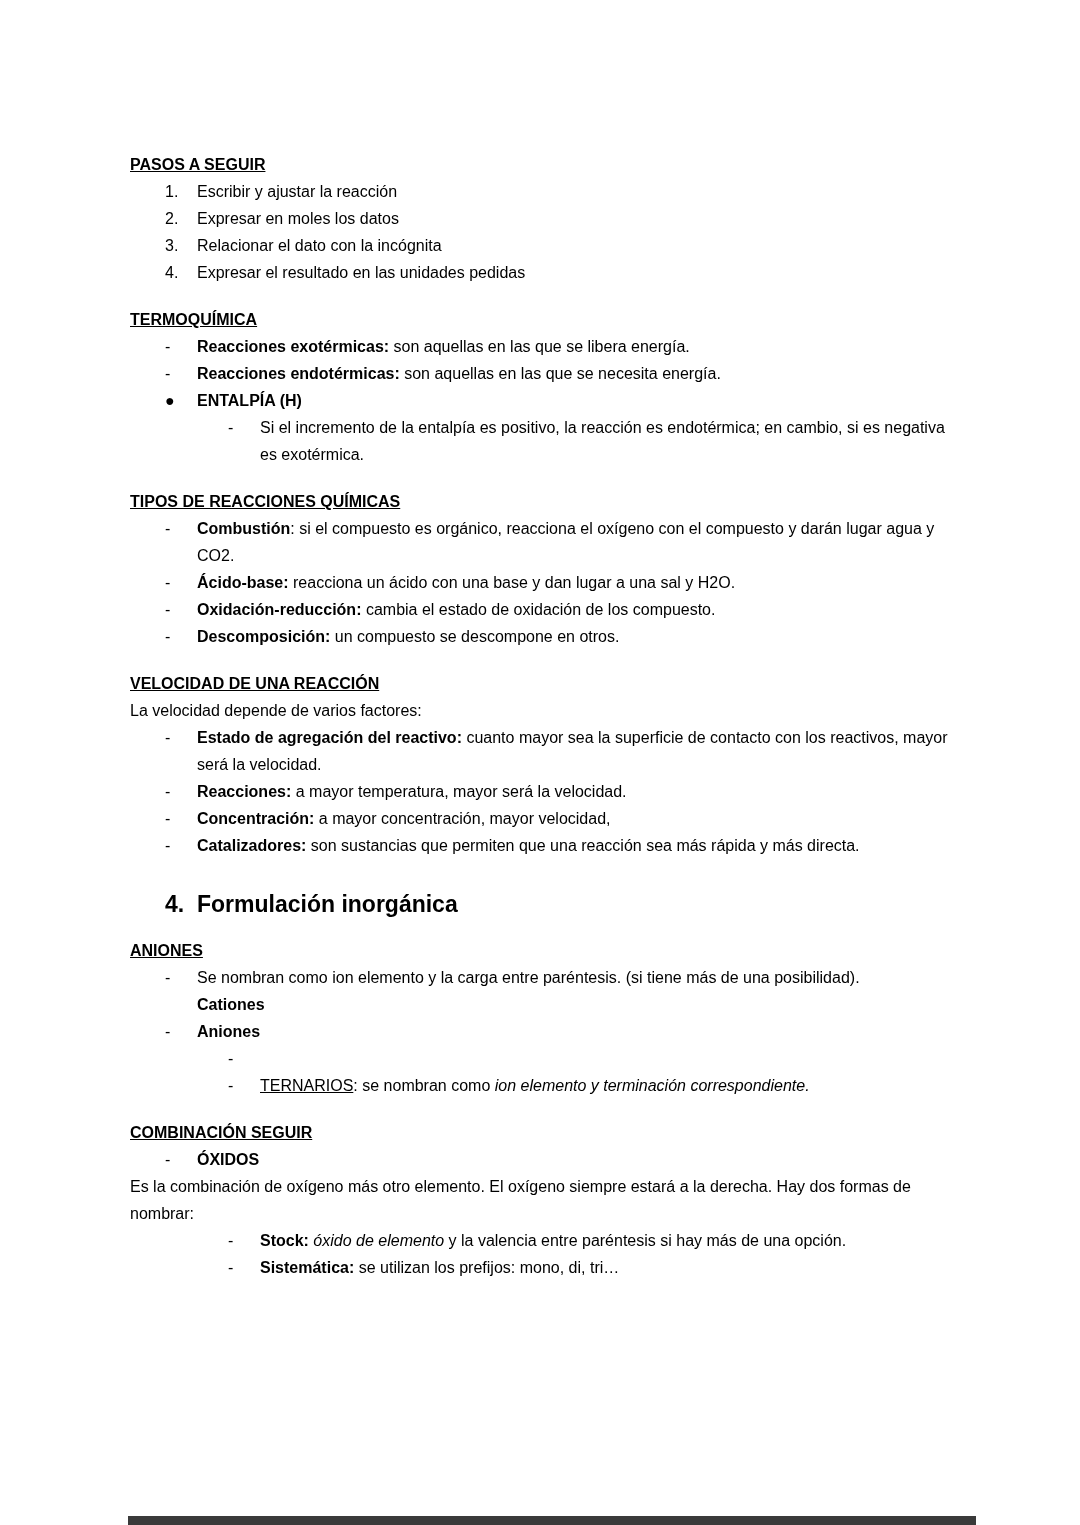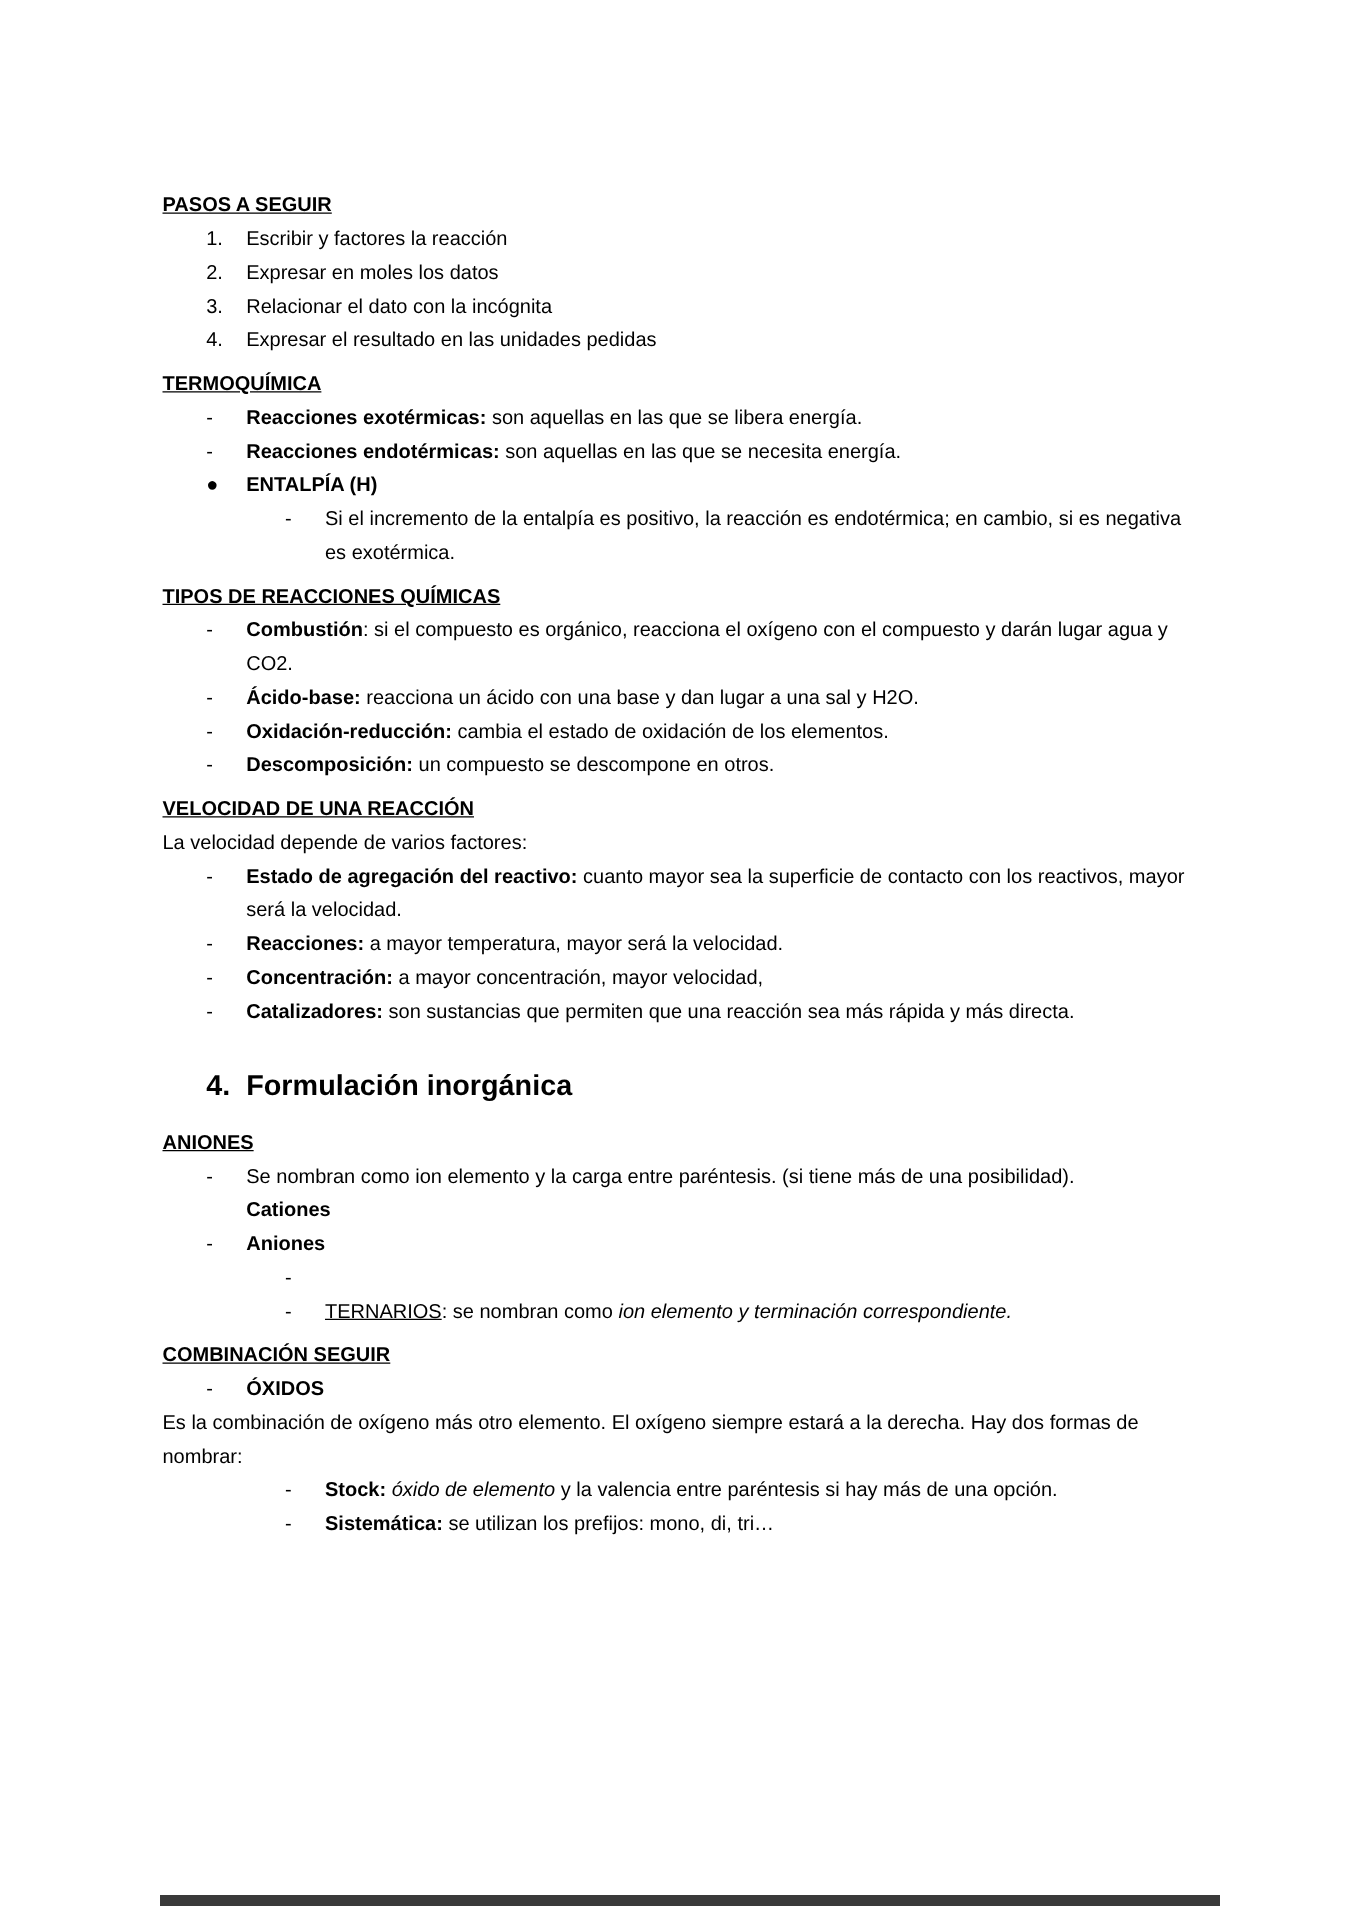--- a/index.html
+++ b/index.html
@@ -9,21 +9,21 @@
     height: 1525px;
     background: #ffffff;
     color: #000000;
     font-family: "Liberation Sans", sans-serif;
     font-size: 16px;
     line-height: 27px;
   }
   .page { position: relative; width: 1080px; height: 1525px; overflow: hidden; background: #ffffff; }
   .content { padding: 151px 130px 0 130px; }
 
-  .block-heading { margin-top: 8px; }
+  .block-heading { margin-top: 20px; }
   .block-heading:first-child { margin-top: 0; }
   .block-paragraph { margin: 0; }
 
   .block-h2 {
     display: flex;
     padding-left: 35px;
     margin-top: 26px;
     font-size: 23px;
     line-height: 38px;
     font-weight: 700;
@@ -54,21 +54,21 @@
 </head>
 <body>
 
 <div class="page">
   <div class="content">
       <div class="block-heading"><span class="b u">PASOS A SEGUIR</span></div>
       <div class="block-list">
         <div class="list-item level-1">
           <span class="marker">1.</span>
           <div class="item-body">
-            <div class="line"><span class="">Escribir y factores la reacción</span></div>
+            <div class="line"><span class="">Escribir y ajustar la reacción</span></div>
           </div>
         </div>
         <div class="list-item level-1">
           <span class="marker">2.</span>
           <div class="item-body">
             <div class="line"><span class="">Expresar en moles los datos</span></div>
           </div>
         </div>
         <div class="list-item level-1">
           <span class="marker">3.</span>
@@ -120,21 +120,21 @@
         </div>
         <div class="list-item level-1">
           <span class="marker">-</span>
           <div class="item-body">
             <div class="line"><span class="b ">Ácido-base:</span><span class=""> reacciona un ácido con una base y dan lugar a una sal y H2O.</span></div>
           </div>
         </div>
         <div class="list-item level-1">
           <span class="marker">-</span>
           <div class="item-body">
-            <div class="line"><span class="b ">Oxidación-reducción:</span><span class=""> cambia el estado de oxidación de los elementos.</span></div>
+            <div class="line"><span class="b ">Oxidación-reducción:</span><span class=""> cambia el estado de oxidación de los compuesto.</span></div>
           </div>
         </div>
         <div class="list-item level-1">
           <span class="marker">-</span>
           <div class="item-body">
             <div class="line"><span class="b ">Descomposición:</span><span class=""> un compuesto se descompone en otros.</span></div>
           </div>
         </div>
       </div>
       <div class="block-heading"><span class="b u">VELOCIDAD DE UNA REACCIÓN</span></div>

